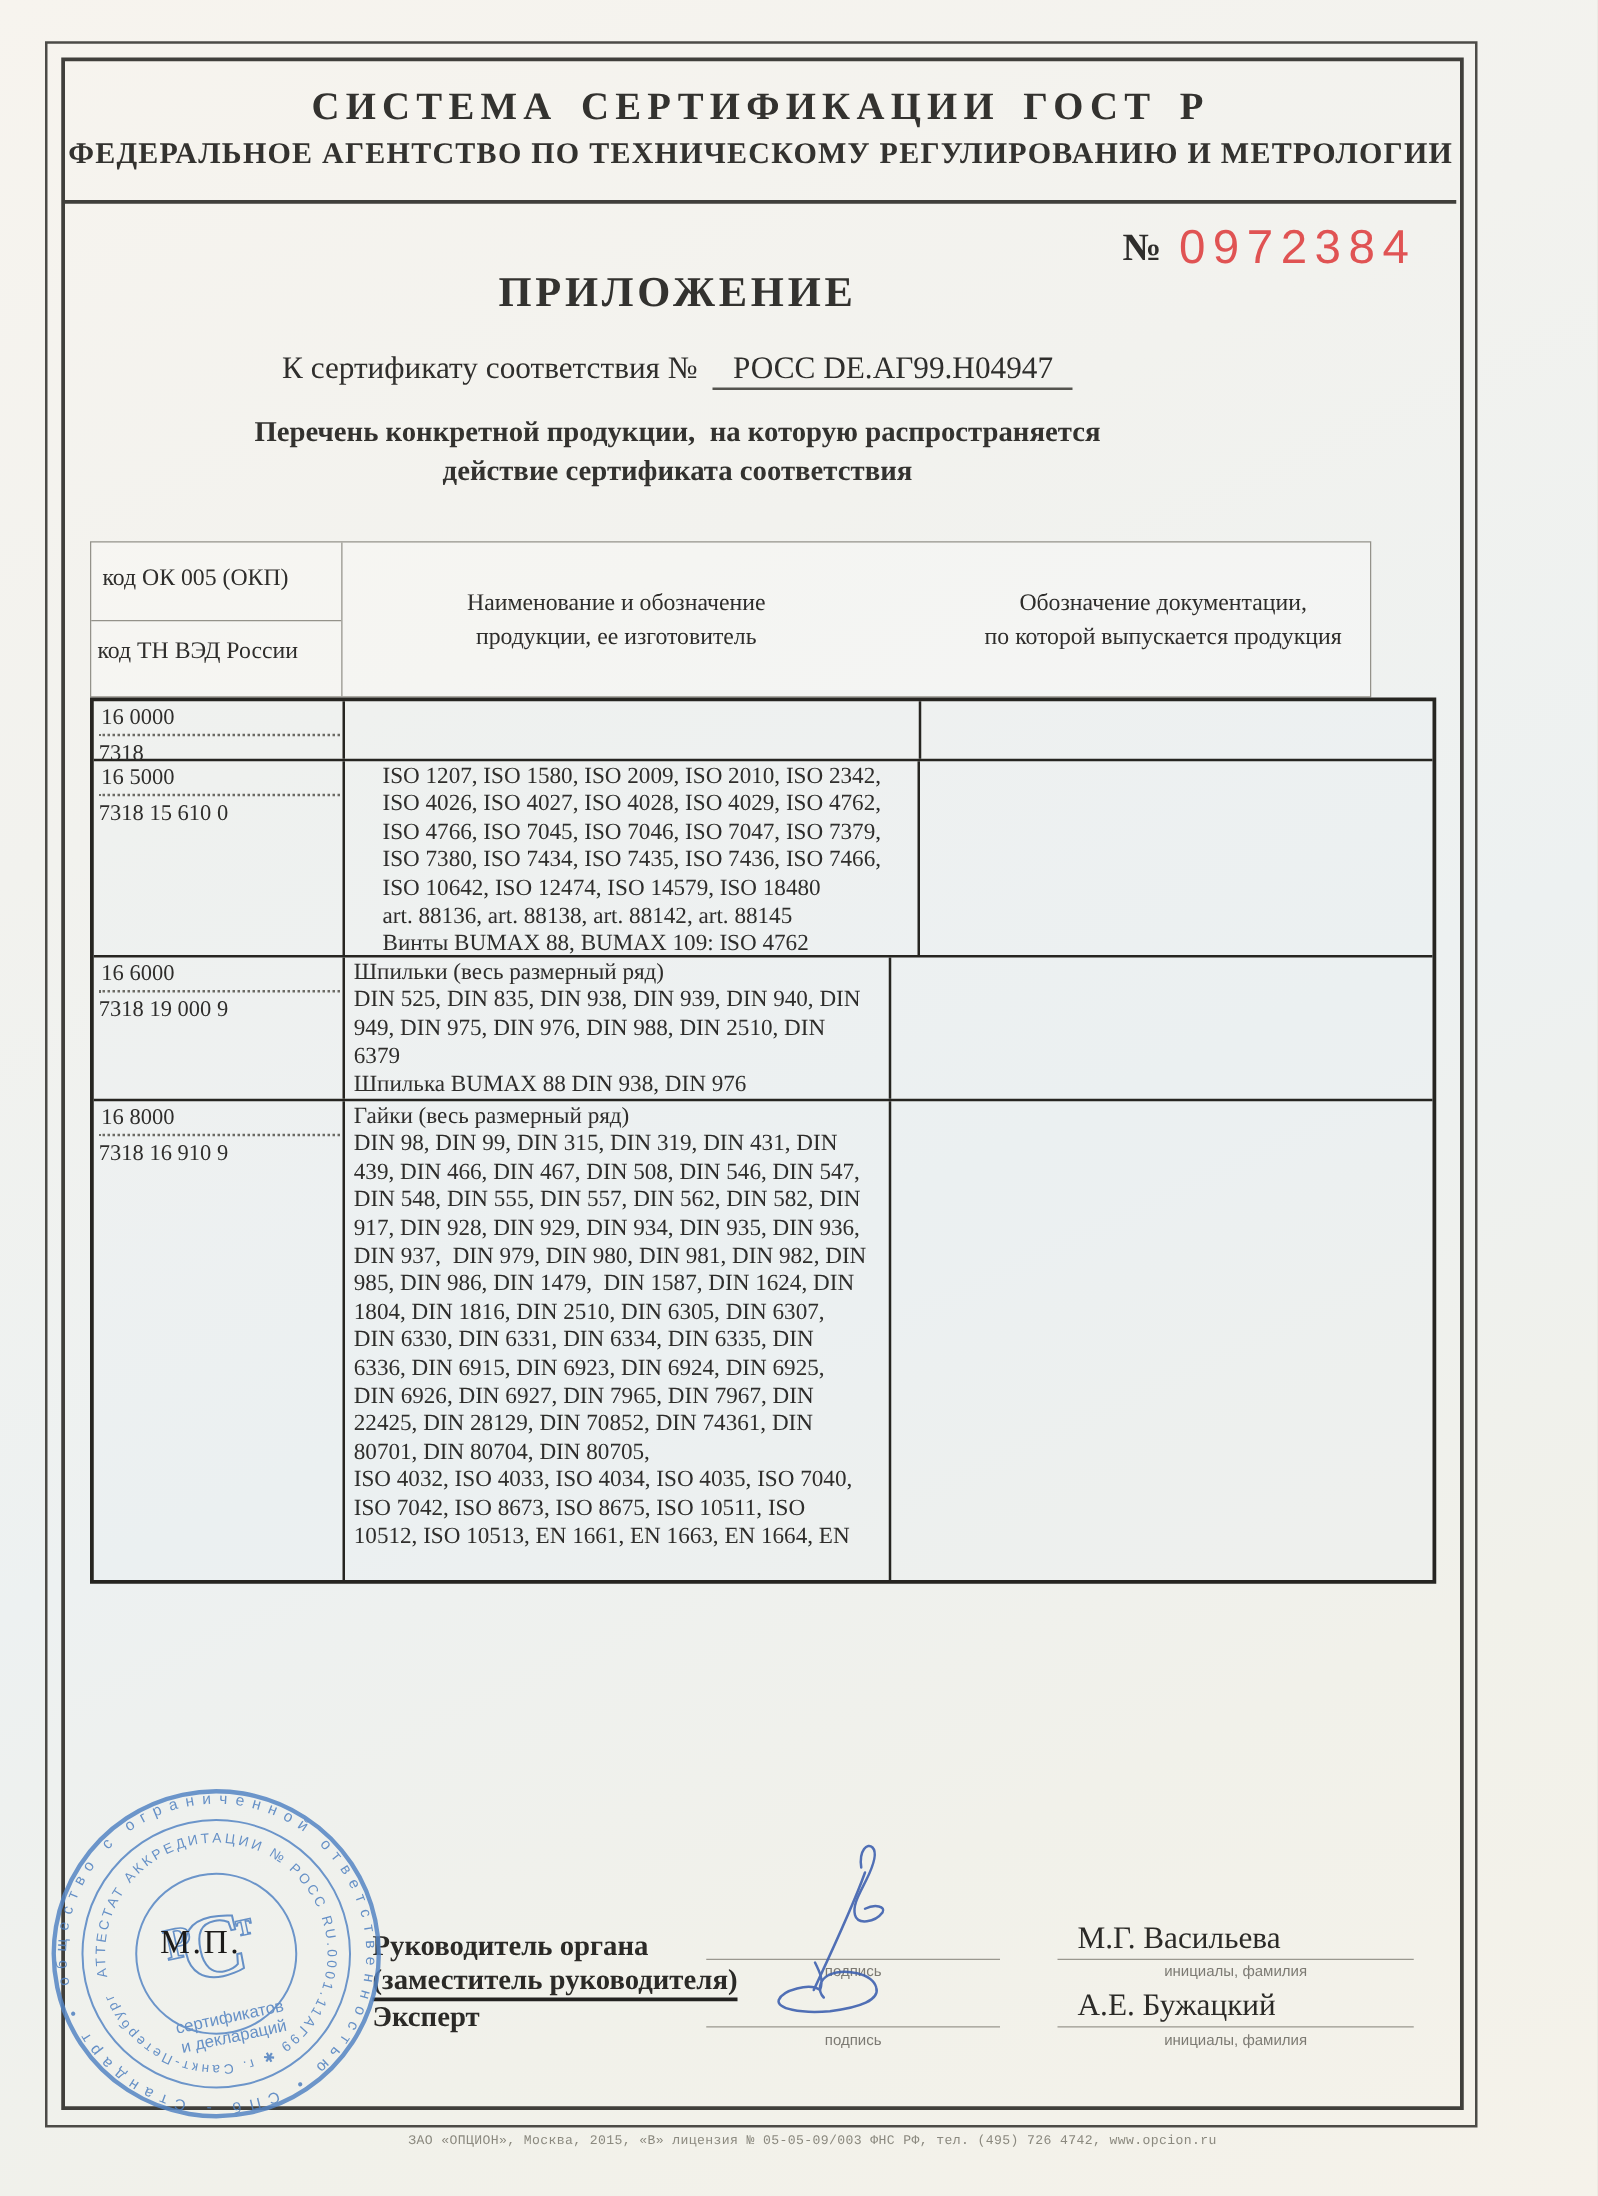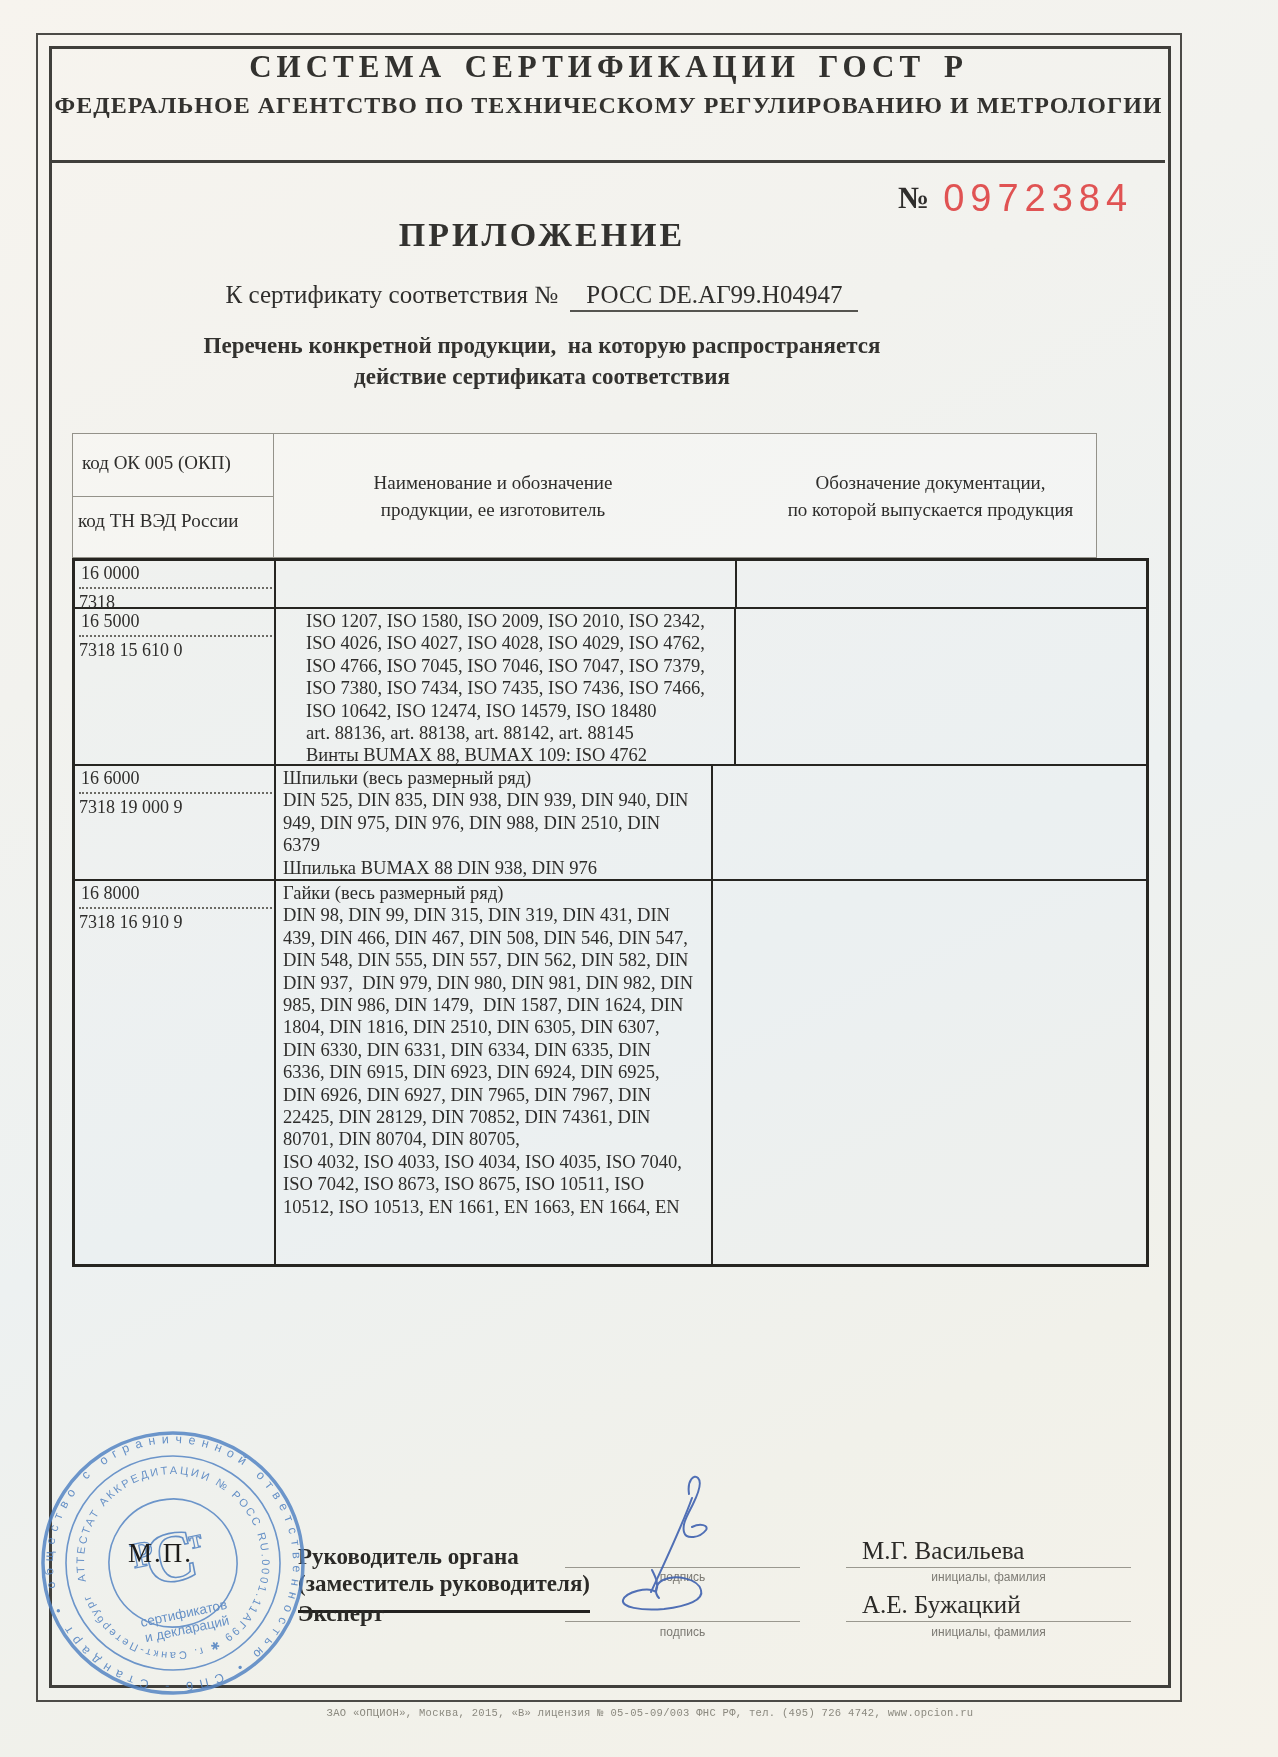--- a/index.html
+++ b/index.html
@@ -4,21 +4,21 @@
 <style>
   html,body{margin:0;padding:0;background:#e9e7e0;}
   .page{
     position:relative;width:1278px;height:1757px;margin:0 auto;overflow:hidden;
     background:linear-gradient(155deg,#f7f4ee 0%,#f2f2ee 30%,#edf1f1 55%,#f1f1ea 78%,#f5f2ea 100%);
     font-family:"Liberation Serif","DejaVu Serif",serif;color:#2e2d2b;
   }
   .outer-frame{position:absolute;left:36px;top:33px;width:1142px;height:1665px;border:2px solid #4c4b47;}
   .inner-frame{position:absolute;left:49px;top:46px;width:1116px;height:1636px;border:3px solid #403f3b;}
   .header-box{position:absolute;left:52px;top:49px;width:1113px;height:111px;border-bottom:3px solid #403f3b;text-align:center;}
-  .org-system{font-size:31px;font-weight:bold;letter-spacing:5px;word-spacing:6px;color:#33322f;}
+  .org-system{margin-top:18px;font-size:31px;font-weight:bold;letter-spacing:5px;word-spacing:6px;color:#33322f;}
   .org-agency{margin-top:7px;font-size:24px;font-weight:bold;letter-spacing:1px;color:#33322f;}
   .blank-no{position:absolute;left:898px;top:180px;display:flex;align-items:flex-start;}
   .blank-no .pref{font-size:31px;font-weight:bold;color:#2f2e2c;margin-right:14px;}
   .blank-no .num{font-size:38px;line-height:36px;font-family:"Liberation Sans","DejaVu Sans",sans-serif;font-weight:400;letter-spacing:6px;color:#e05353;}
   .doc-title{position:absolute;left:72px;top:216px;width:940px;text-align:center;font-size:34px;font-weight:bold;letter-spacing:3px;color:#33322f;}
   .cert-line{position:absolute;left:72px;top:281px;width:940px;text-align:center;font-size:25px;color:#2f2e2c;}
   .cert-line .cert-no{display:inline-block;border-bottom:2px solid #55544f;padding:0 16px 1px 16px;margin-left:6px;}
   .purpose{position:absolute;left:72px;top:330px;width:940px;text-align:center;font-size:23px;font-weight:bold;line-height:31px;color:#33322f;white-space:pre-wrap;}
   
   .tbl-head{position:absolute;left:72px;top:433px;width:1025px;height:125px;border:1px solid #94928a;box-sizing:border-box;background:rgba(255,255,255,0.25);}
@@ -35,21 +35,21 @@
   .cell.codes{width:201px;border-right:2px solid #262521;font-size:18px;padding:1px 0 0 4px;}
   .cell.prod{width:437px;border-right:2px solid #262521;font-size:18.5px;padding:1px 4px 0 7px;}
   .cell.docs{flex:1;}
   .codes .okp{padding-left:2px;}
   .codes .dot-sep{border-top:2px dotted #6b6a64;margin:3px 2px 2px 0;}
   .line{line-height:22.4px;white-space:pre-wrap;}
   .codes div{line-height:22px;}
   .r1{height:46px;} .r2{height:155px;gap:23px;} .r3{height:113px;} .r4{height:383px;}
   
   .role{position:absolute;font-size:23px;font-weight:bold;color:#2b2a27;}
-  .role-underline{border-bottom:3px solid #232220;padding-bottom:14px;font-family:Liberation Serif, serif;}
+  .role-underline{border-bottom:3px solid #232220;padding-bottom:2px;font-family:Liberation Serif, serif;}
   .sig-line{position:absolute;width:235px;border-top:1.5px solid #9a988f;}
   .sig-caption{position:absolute;width:235px;text-align:center;font-family:"Liberation Sans","DejaVu Sans",sans-serif;font-size:12px;color:#7c7a73;}
   .name{position:absolute;font-size:25px;color:#2b2a27;}
   .name-line{position:absolute;width:285px;border-top:1.5px solid #9a988f;}
   .name-caption{position:absolute;width:285px;text-align:center;font-family:"Liberation Sans","DejaVu Sans",sans-serif;font-size:12px;color:#7c7a73;}
   .mp-mark{position:absolute;left:128px;top:1538px;font-size:27px;letter-spacing:2px;color:#1c1b19;z-index:5;}
   .stamp-svg{position:absolute;left:28px;top:1418px;z-index:3;opacity:.85;}
   .sig-svg{position:absolute;left:592px;top:1472px;z-index:4;}
   .footer{position:absolute;left:200px;top:1707px;width:900px;text-align:center;font-family:Liberation Mono, monospace;font-size:10.5px;color:#8b897f;letter-spacing:.3px;}
 </style>
@@ -139,20 +139,21 @@
       <div class="cell codes">
         <div class="okp">16 8000</div>
         <div class="dot-sep"></div>
         <div class="tnved">7318 16 910 9</div>
       </div>
       <div class="cell prod">
           <div class="line">Гайки (весь размерный ряд)</div>
           <div class="line">DIN 98, DIN 99, DIN 315, DIN 319, DIN 431, DIN</div>
           <div class="line">439, DIN 466, DIN 467, DIN 508, DIN 546, DIN 547,</div>
           <div class="line">DIN 548, DIN 555, DIN 557, DIN 562, DIN 582, DIN</div>
+          <div class="line">917, DIN 928, DIN 929, DIN 934, DIN 935, DIN 936,</div>
           <div class="line">DIN 937,  DIN 979, DIN 980, DIN 981, DIN 982, DIN</div>
           <div class="line">985, DIN 986, DIN 1479,  DIN 1587, DIN 1624, DIN</div>
           <div class="line">1804, DIN 1816, DIN 2510, DIN 6305, DIN 6307,</div>
           <div class="line">DIN 6330, DIN 6331, DIN 6334, DIN 6335, DIN</div>
           <div class="line">6336, DIN 6915, DIN 6923, DIN 6924, DIN 6925,</div>
           <div class="line">DIN 6926, DIN 6927, DIN 7965, DIN 7967, DIN</div>
           <div class="line">22425, DIN 28129, DIN 70852, DIN 74361, DIN</div>
           <div class="line">80701, DIN 80704, DIN 80705,</div>
           <div class="line">ISO 4032, ISO 4033, ISO 4034, ISO 4035, ISO 7040,</div>
           <div class="line">ISO 7042, ISO 8673, ISO 8675, ISO 10511, ISO</div>

